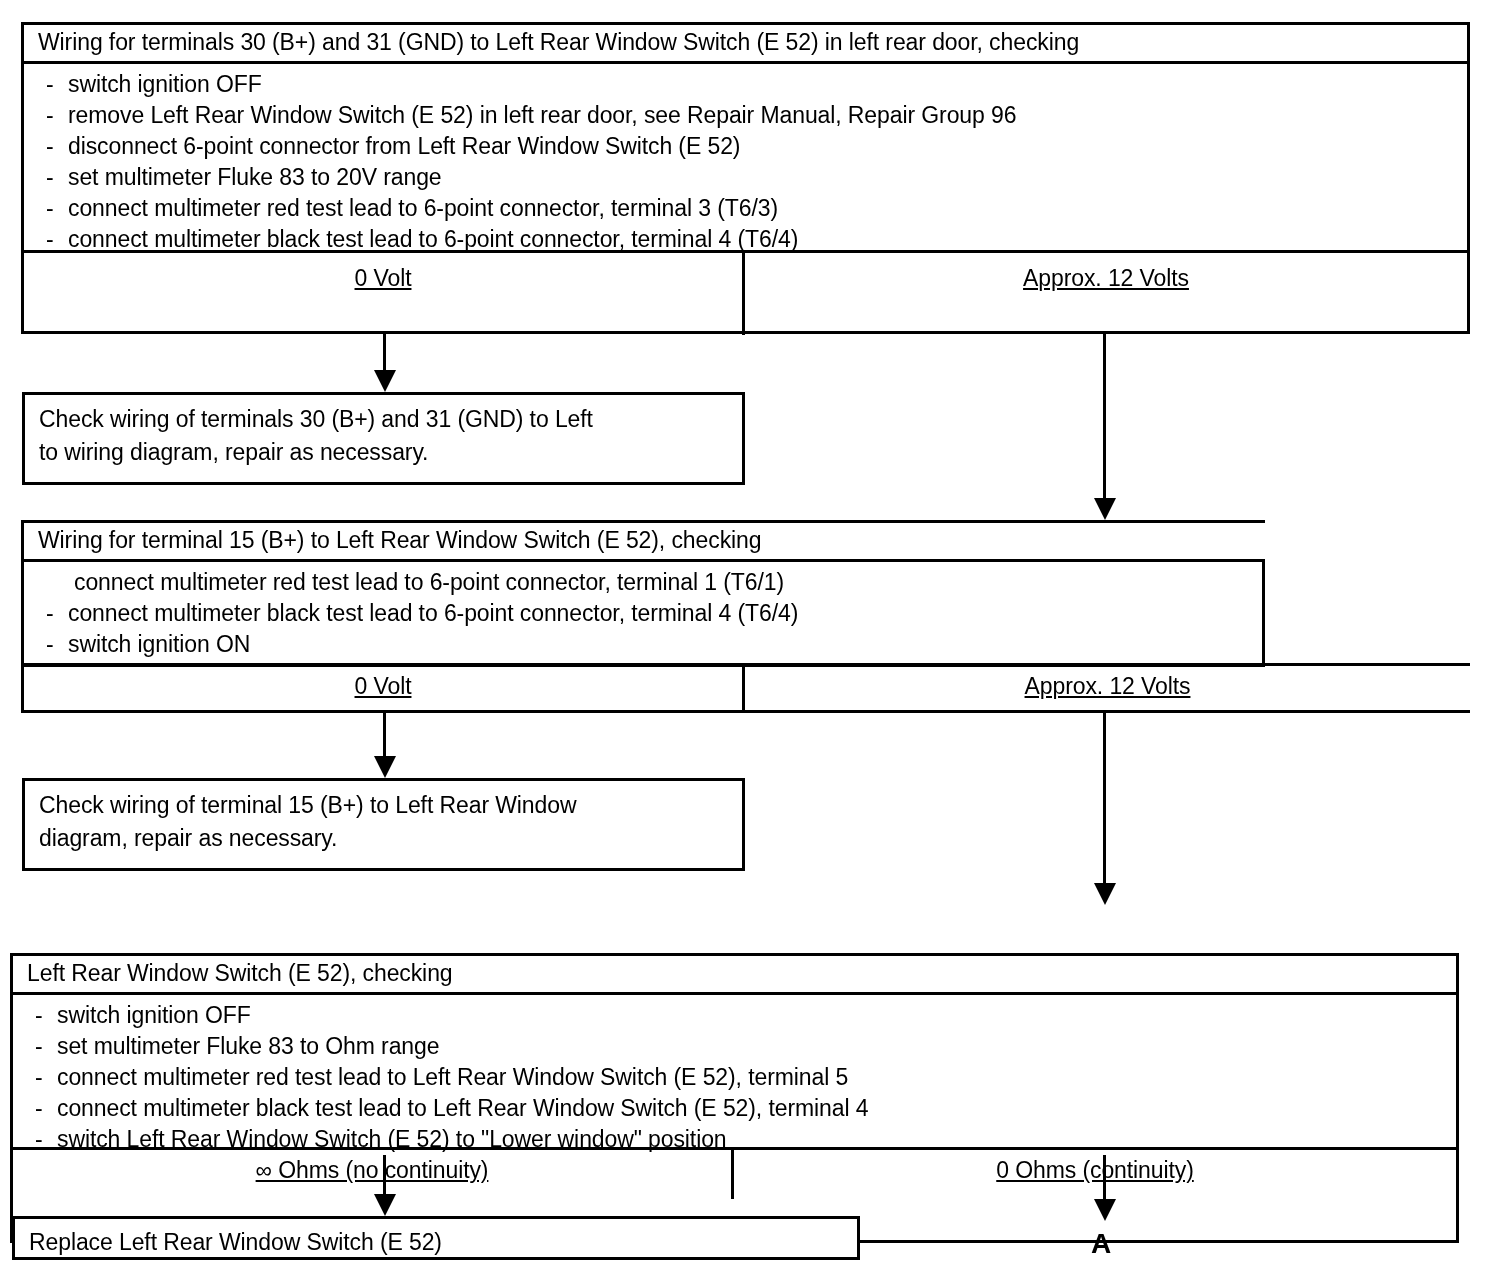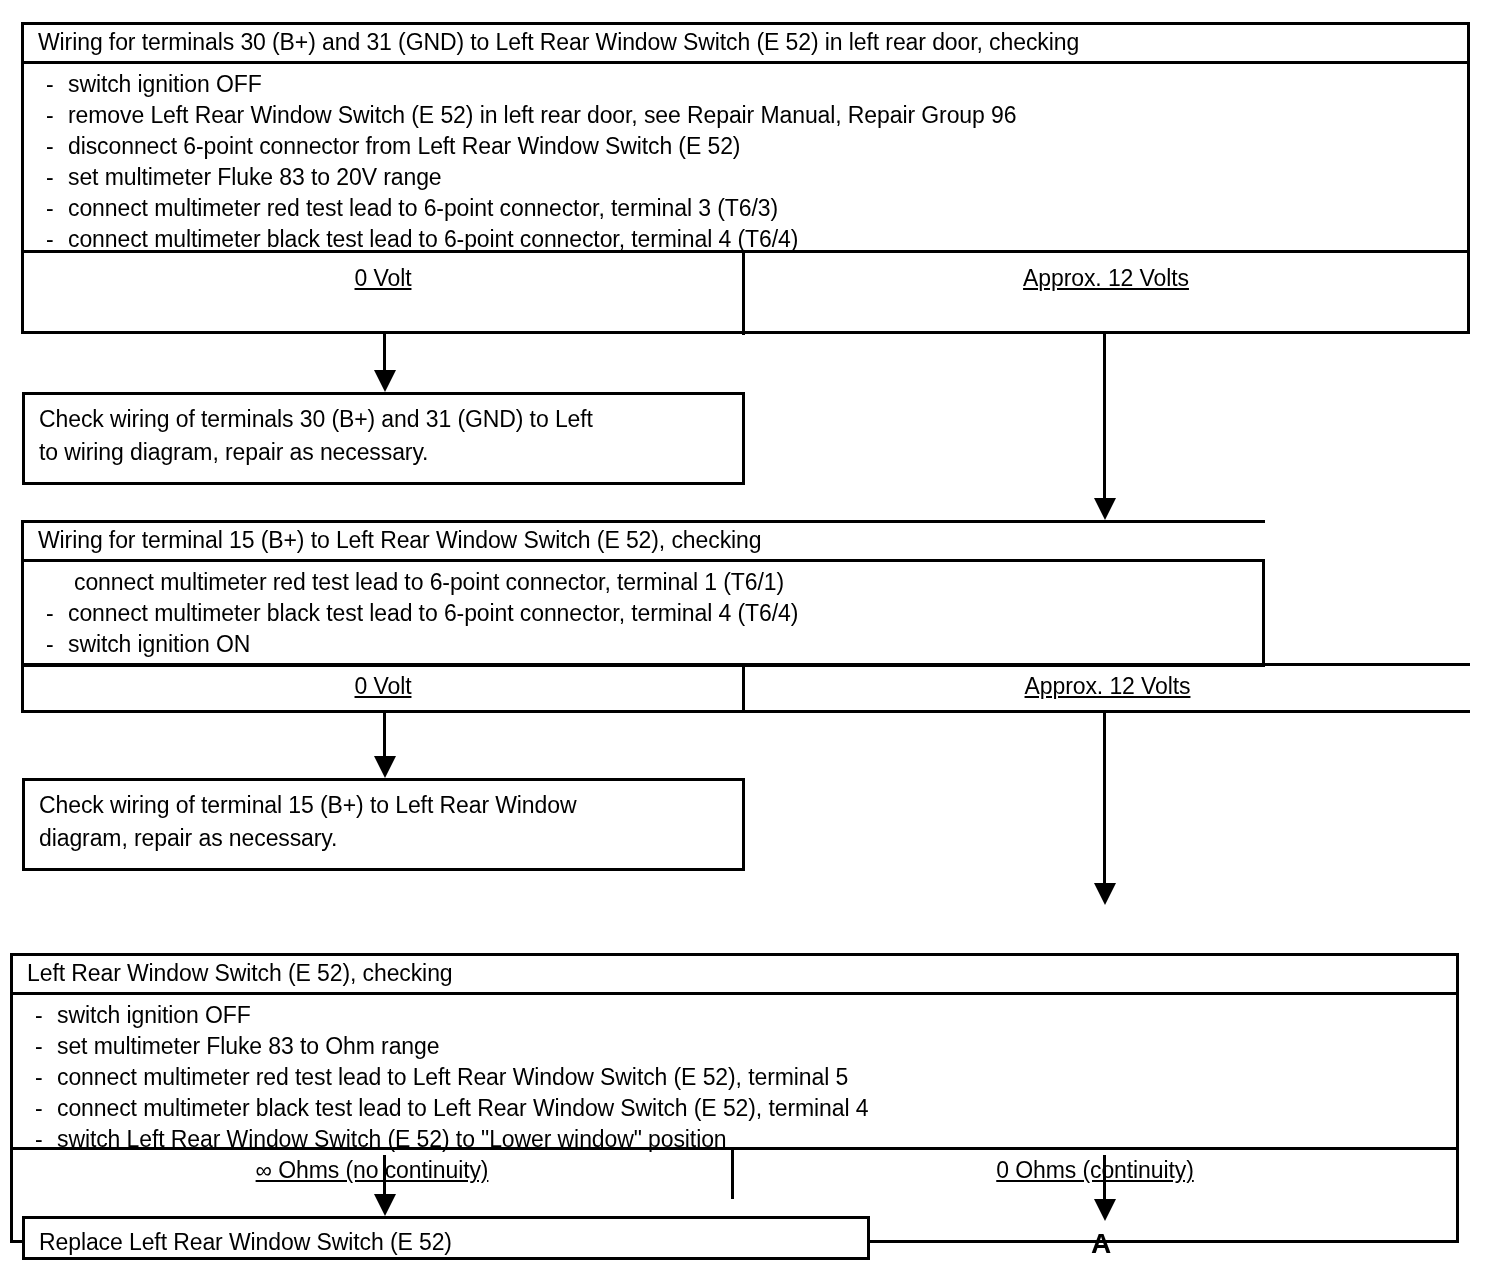--- a/index.html
+++ b/index.html
@@ -240,21 +240,21 @@
       <div class="cell left" style="width:721px; padding-top:8px;">∞ Ohms  (no continuity)</div>
       <div class="cell" style="flex:1 1 auto; padding-top:8px;">0 Ohms  (continuity)</div>
     </div>
   </div>
 
   <div class="arrow" style="left:383px; top:1155px; width:3px; height:61px;">
     <div class="shaft" style="height:41px;"></div>
     <div class="head" style="top:39px;"></div>
   </div>
 
-  <div class="textbox" style="left:22px; top:1216px; width:848px; height:44px; padding-top:7px;">
+  <div class="textbox" style="left:12px; top:1216px; width:848px; height:44px; padding-top:7px;">
     <div>Replace Left Rear Window Switch (E 52)</div>
   </div>
 
   <div class="arrow" style="left:1103px; top:1155px; width:3px; height:66px;">
     <div class="shaft" style="height:46px;"></div>
     <div class="head" style="top:44px;"></div>
   </div>
 
   <div class="conn-label" style="left:1091px; top:1230px;">A</div>
 

